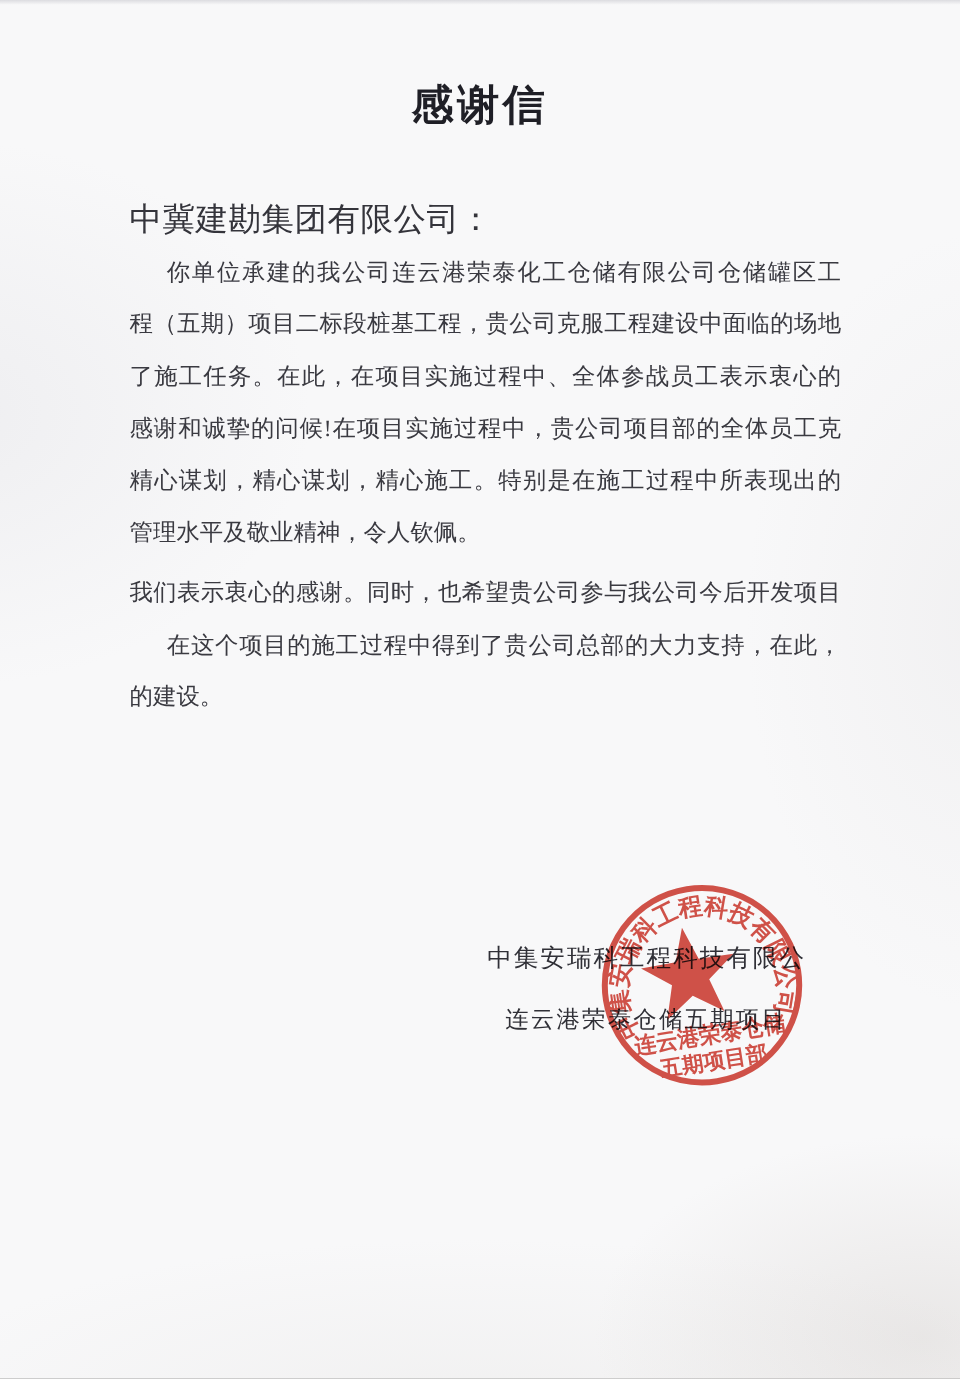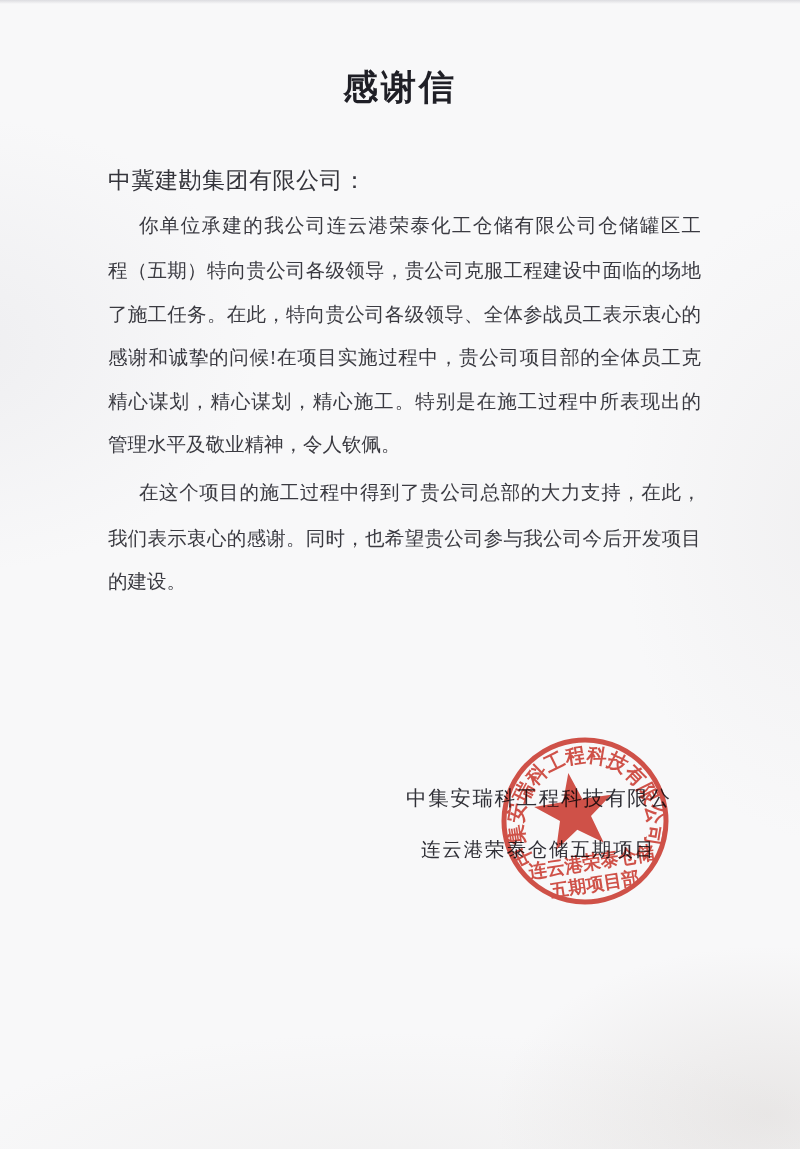--- a/index.html
+++ b/index.html
@@ -20,35 +20,35 @@
   }
   .title{
     position:absolute;top:64px;left:0;width:800px;
     text-align:center;
     font-family:"DejaVu Sans","Liberation Sans",sans-serif;
     font-weight:700;font-size:35px;letter-spacing:3px;
     color:#1f1f26;
   }
   .salutation{
     position:absolute;left:108px;top:165px;
-    font-size:23px;color:#34343b;letter-spacing:.5px;
+    font-size:27px;color:#34343b;letter-spacing:.5px;
   }
   .body-block{
     position:absolute;left:108px;top:206px;width:593px;
     font-size:19.5px;color:#3a3a41;
   }
   .ln{
     height:43.4px;line-height:43.4px;
     white-space:nowrap;
   }
   .ln.j{
     text-align:justify;text-align-last:justify;
     white-space:normal;overflow:hidden;
   }
-  .ln.ind{padding-left:31px;font-family:Liberation Mono, monospace;}
+  .ln.ind{padding-left:31px;}
   .para2{margin-top:7px;}
   .sig{
     position:absolute;color:#303037;
     text-align:justify;text-align-last:justify;overflow:hidden;height:30px;
   }
   .sig.company{left:406px;top:784px;width:264px;font-size:20.5px;}
   .sig.department{left:421px;top:836px;width:233px;font-size:19.5px;}
   .stamp{
     position:absolute;left:472px;top:708px;width:226px;height:226px;
     transform:rotate(-9deg);
@@ -66,29 +66,29 @@
 
 <div class="page">
 
   <div class="title">感谢信</div>
 
   <div class="salutation">中冀建勘集团有限公司：</div>
 
   <div class="body-block">
     <div class="para1">
       <div class="ln j ind">你单位承建的我公司连云港荣泰化工仓储有限公司仓储罐区工</div>
-      <div class="ln j">程（五期）特向贵公司各级领导，贵公司克服工程建设中面临的场地</div>
-      <div class="ln j">了施工任务。在此，特向贵公司各级领导、全体参战员工表示衷心的</div>
+      <div class="ln j">程（五期）项目二标段桩基工程，贵公司克服工程建设中面临的场地</div>
+      <div class="ln j">了施工任务。在此，在项目实施过程中、全体参战员工表示衷心的</div>
       <div class="ln j">感谢和诚挚的问候!在项目实施过程中，贵公司项目部的全体员工克</div>
       <div class="ln j">精心谋划，精心谋划，精心施工。特别是在施工过程中所表现出的</div>
       <div class="ln">管理水平及敬业精神，令人钦佩。</div>
     </div>
     <div class="para2">
+      <div class="ln j">我们表示衷心的感谢。同时，也希望贵公司参与我公司今后开发项目</div>
       <div class="ln j ind">在这个项目的施工过程中得到了贵公司总部的大力支持，在此，</div>
-      <div class="ln j">我们表示衷心的感谢。同时，也希望贵公司参与我公司今后开发项目</div>
       <div class="ln">的建设。</div>
     </div>
   </div>
 
   <div class="sig company">中集安瑞科工程科技有限公司</div>
   <div class="sig department">连云港荣泰仓储五期项目部</div>
 
   <div class="stamp">
     <svg width="226" height="226" viewBox="0 0 226 226">
       <defs>

